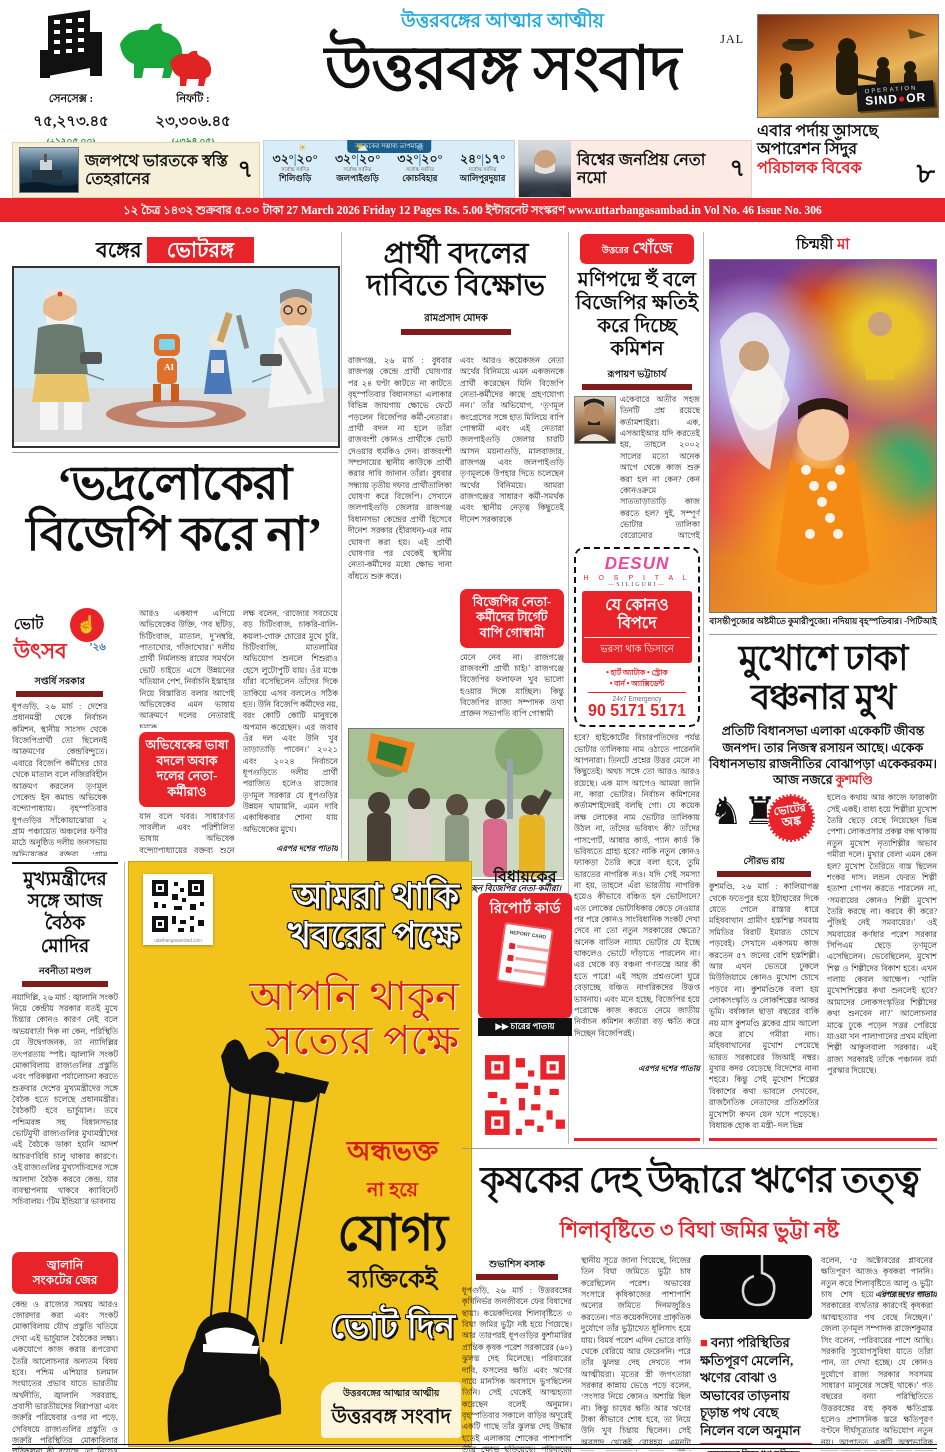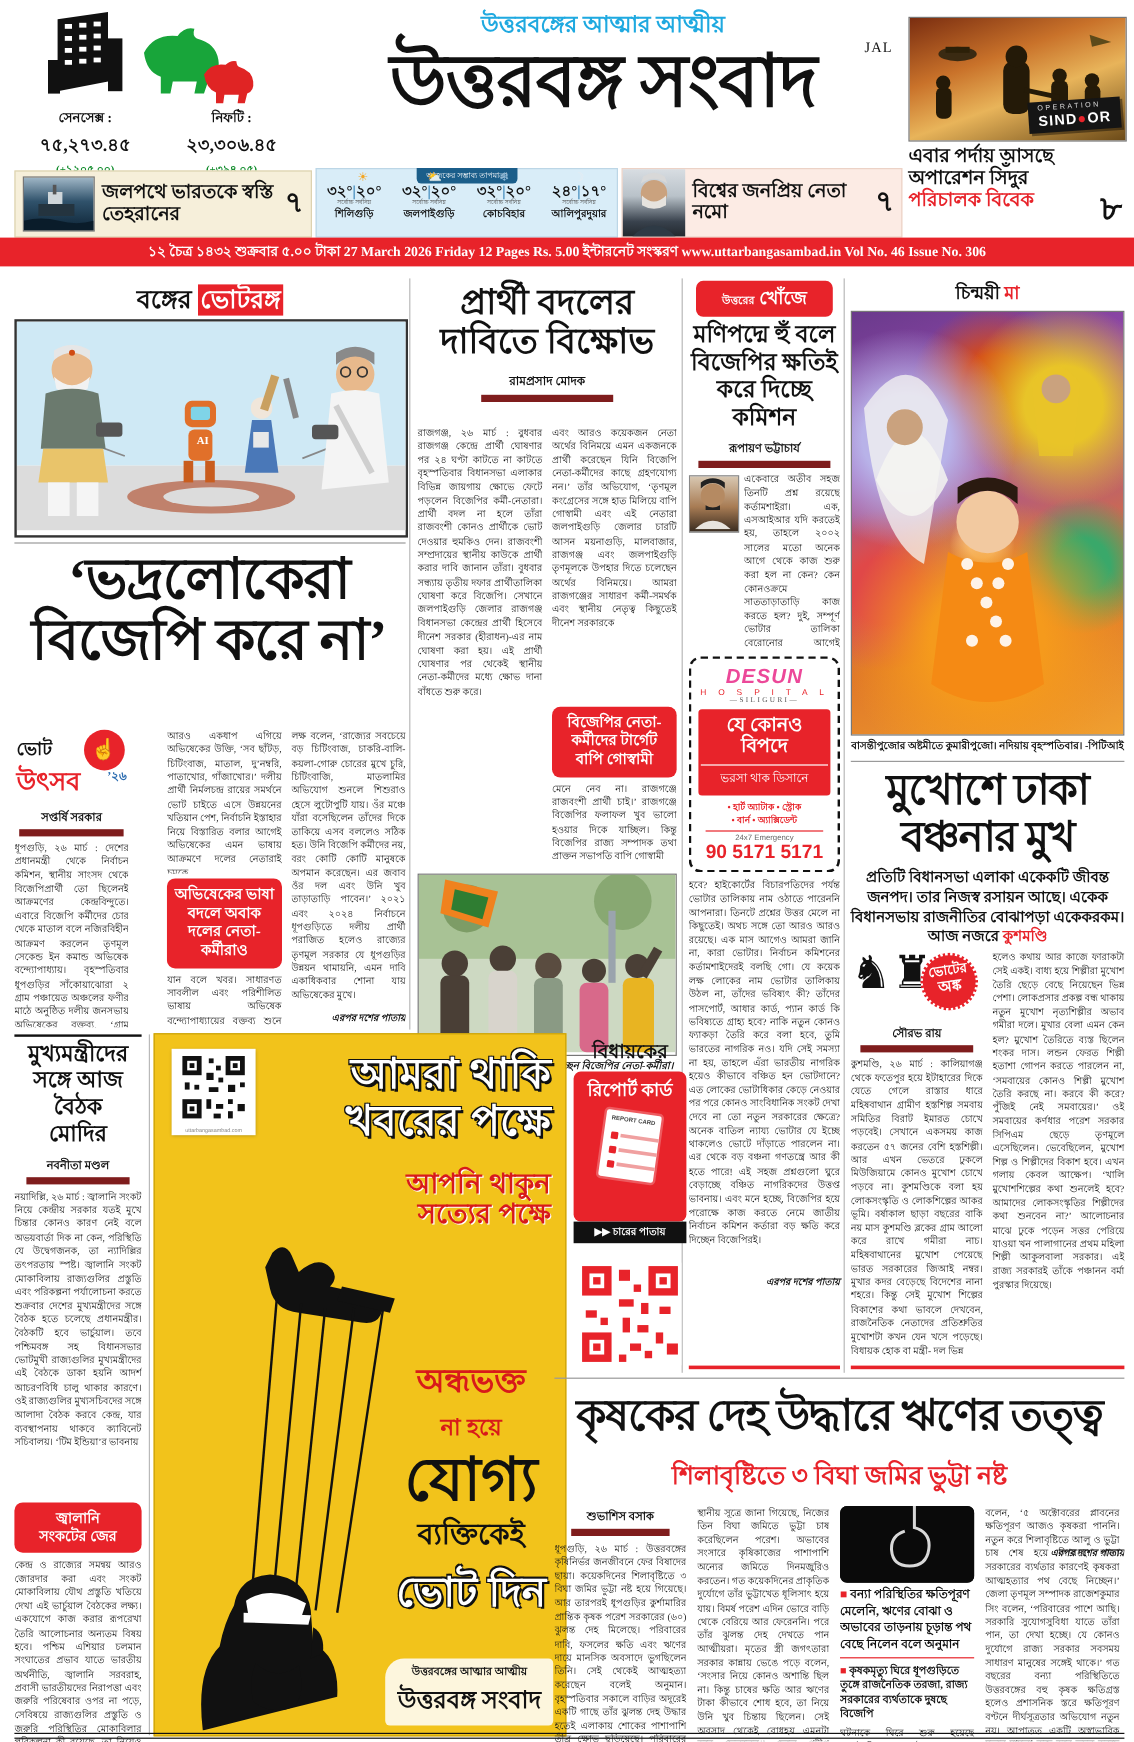--- a/index.html
+++ b/index.html
@@ -32,21 +32,21 @@
   .wx-head{position:absolute;left:50%;top:-1px;transform:translateX(-50%);background:#1b5e8a;color:#fff;
            font-size:6.5px;padding:1px 8px;border-radius:0 0 4px 4px;white-space:nowrap;}
   .wx-row{display:flex;justify-content:space-around;padding-top:12px;}
   .wx-city{text-align:center;line-height:1;}
   .wx-t{font-size:12.5px;font-weight:bold;}
   .wx-sep{color:#2f7fb5;}
   .wx-mm{font-size:5px;color:#555;margin-top:1px;}
   .wx-name{font-size:8.5px;font-weight:bold;margin-top:2px;}
   .wx-ico{position:absolute;top:1px;font-size:10px;}
   
-  .kicker-red{background:#e8232a;color:#fff;font-weight:bold;padding:1px 2px;}
+  .kicker-red{background:#e8232a;color:#fff;font-weight:bold;padding:1px 20px;}
   
   #desun{border:2.5px dashed #111;border-radius:10px;padding:5px 4px;text-align:center;background:#fff;}
   .desun-brand{color:#ec4899;font-style:italic;font-weight:900;font-size:17px;letter-spacing:1px;font-family:"Liberation Sans",sans-serif;}
   .desun-sub{color:#e8232a;font-size:7px;letter-spacing:4px;font-family:"Liberation Sans",sans-serif;}
   .desun-place{color:#555;font-size:6px;letter-spacing:2px;}
   .desun-box{background:#e8232a;color:#fff;border-radius:3px;margin:4px 2px;padding:5px 2px;}
   .desun-l1{font-size:16px;font-weight:bold;line-height:1.15;}
   .desun-l2{font-size:10px;border-top:1px solid #fff;margin-top:4px;padding-top:3px;}
   .desun-bul{color:#e8232a;font-weight:bold;font-size:7.5px;line-height:1.5;}
   .desun-em{color:#666;font-size:6.5px;border-top:1px solid #e8232a;margin:3px 8px 0;padding-top:2px;font-family:"Liberation Sans",sans-serif;}
@@ -490,21 +490,21 @@
             <rect x="4" y="24" width="4" height="6"></rect>
             <rect x="12" y="26" width="4" height="4"></rect>
         </g>
       </svg>
       <div class="qr-cap">uttarbangasambad.com</div>
     </div>
     <div class="abs" style="right:12px;top:14px;text-align:right;font-weight:900;font-size:35px;line-height:1.12;font-family:'Liberation Sans',sans-serif;">
       <div class="ya-white">আমরা থাকি</div>
       <div class="ya-white">খবরের পক্ষে</div>
     </div>
-    <div class="abs" style="right:12px;top:112px;text-align:right;font-weight:700;font-size:23px;line-height:1.1;color:#d81a1a;font-family:'Liberation Sans',sans-serif;text-shadow:1px 1px 0 #fff;">
+    <div class="abs" style="right:12px;top:112px;text-align:right;font-weight:400;font-size:40px;line-height:1.1;color:#d81a1a;font-family:'Liberation Sans',sans-serif;text-shadow:1px 1px 0 #fff;">
       <div>আপনি থাকুন</div>
       <div>সত্যের পক্ষে</div>
     </div>
     <svg class="abs" style="left:6px;top:176px;" width="230" height="404" viewBox="0 0 230 404">
       <g fill="#111">
         <path d="M92 6 q10-10 16 2 l6 14 q16-14 26 -4 q8 8 0 16 l36 8 q12 4 6 16 q-4 8-16 6 l-52-8 q-20-2-24-20 l-4-18z"></path>
         <path d="M150 34 l44 10 -4 12 -44-10z"></path>
       </g>
       <g stroke="#111" stroke-width="2">
         <line x1="96" y1="40" x2="74" y2="300"></line>
@@ -592,21 +592,21 @@
       <div style="width:110px;" class="ov">
         <div class="body-txt j ov" style="height:196px;">স্থানীয় সূত্রে জানা গিয়েছে, নিজের তিন বিঘা জমিতে ভুট্টা চাষ করেছিলেন পরেশ। অভাবের সংসারে কৃষিকাজের পাশাপাশি অন্যের জমিতে দিনমজুরিও করতেন। গত কয়েকদিনের প্রাকৃতিক দুর্যোগে তাঁর ভুট্টাখেত ধূলিসাৎ হয়ে যায়। বিমর্ষ পরেশ এদিন ভোরে বাড়ি থেকে বেরিয়ে আর ফেরেননি। পরে তাঁর ঝুলন্ত দেহ দেখতে পান আত্মীয়রা। মৃতের স্ত্রী জগৎতারা সরকার কান্নায় ভেঙে পড়ে বলেন, ‘সংসার নিয়ে কোনও অশান্তি ছিল না। কিন্তু চাষের ক্ষতি আর ঋণের টাকা কীভাবে শোধ হবে, তা নিয়ে উনি খুব চিন্তায় ছিলেন। সেই অবসাদ থেকেই বোধহয় এমনটা করে ফেললেন।’ ছেলে প্রদীপ সরকার বলেন, ‘বাবা কোনওদিন স্পষ্ট করে ঋণের কথা বলেননি, তবে পাওনাদারদের চাপে মানসিকভাবে ভেঙে পড়েছিলেন।’</div>
       </div>
       <div style="width:112px;" class="ov">
         <div class="noose-img" style="width:112px;height:64px;">
           <svg width="112" height="64" viewBox="0 0 112 64">
               <rect width="112" height="64" rx="6" fill="#0a0a0a"></rect>
               <path d="M62 0 l0 18 q14 4 12 18 q-2 14-16 14 q-14 0-15-13 q-1-12 11-16" stroke="#d8d8d8" stroke-width="2.5" fill="none"></path>
             </svg>
         </div>
-        <div style="font-size:10px;font-weight:bold;line-height:1.35;margin-top:4px;">
+        <div style="font-size:13px;font-weight:bold;line-height:1.35;margin-top:15px;">
           <span class="cap-sq">■ </span><span>বন্যা পরিস্থিতির ক্ষতিপূরণ মেলেনি, ঋণের বোঝা ও অভাবের তাড়নায় চূড়ান্ত পথ বেছে নিলেন বলে অনুমান</span>
         </div>
         <div style="border-top:1.5px solid #e8232a;margin:4px 0;"></div>
         <div style="font-size:9px;font-weight:bold;line-height:1.35;">
           <span class="cap-sq">■ </span><span>কৃষকমৃত্যু ঘিরে ধূপগুড়িতে তুঙ্গে রাজনৈতিক তরজা, রাজ্য সরকারের ব্যর্থতাকে দুষছে বিজেপি</span>
         </div>
         <div class="body-txt j ov" style="height:52px;margin-top:4px;">ঘটনাকে ঘিরে শুরু হয়েছে রাজনৈতিক চাপানউতোর। রাজ্য সরকারের উদাসীনতাকেই দায়ী করেছে বিজেপি। দলের পশ্চিম মণ্ডল সভাপতি পলাশ বসাক</div>
       </div>
       <div style="width:112px;" class="ov">
         <div class="body-txt j ov" style="height:196px;">বলেন, ‘৫ অক্টোবরের প্লাবনের ক্ষতিপূরণ আজও কৃষকরা পাননি। নতুন করে শিলাবৃষ্টিতে আলু ও ভুট্টা চাষ শেষ হয়ে গিয়েছে। রাজ্য সরকারের ব্যর্থতার কারণেই কৃষকরা আত্মহত্যার পথ বেছে নিচ্ছেন।’ জেলা তৃণমূল সম্পাদক রাজেশকুমার সিং বলেন, ‘পরিবারের পাশে আছি। সরকারি সুযোগসুবিধা যাতে তাঁরা পান, তা দেখা হচ্ছে। যে কোনও দুর্যোগে রাজ্য সরকার সবসময় সাধারণ মানুষের সঙ্গেই থাকে।’ গত বছরের বন্যা পরিস্থিতিতে উত্তরবঙ্গের বহু কৃষক ক্ষতিগ্রস্ত হলেও প্রশাসনিক স্তরে ক্ষতিপূরণ বণ্টনে দীর্ঘসূত্রতার অভিযোগ নতুন নয়। আপাতত একটি অস্বাভাবিক মৃত্যুর মামলা রুজু করে তদন্ত করছে ধূপগুড়ি থানার পুলিশ।</div>

